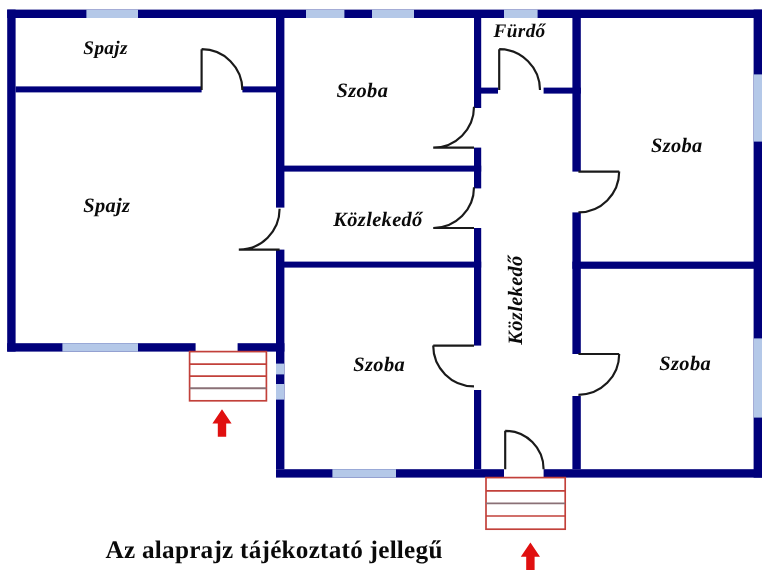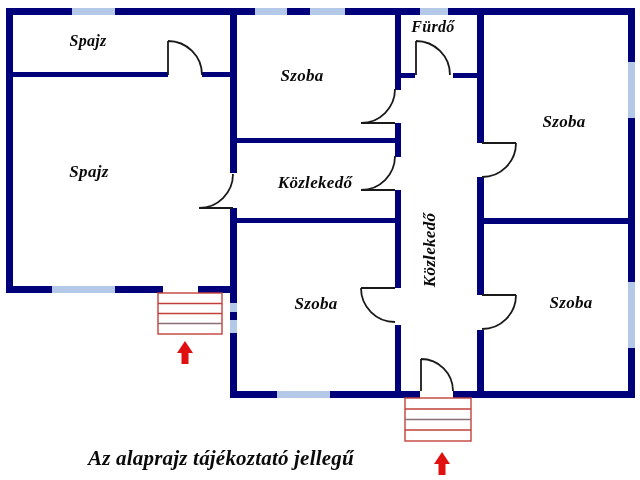--- a/index.html
+++ b/index.html
@@ -11,21 +11,21 @@
   .window{position:absolute;background:var(--c-window,#B4C8E8);}
   .room-label{
     position:absolute;transform:translate(-50%,-50%);
     font-style:italic;font-weight:bold;font-size:17px;
     color:var(--c-label,#0a0a0a);white-space:nowrap;letter-spacing:.3px;
   }
   .room-label.small{font-size:16px;}
   .room-label.rot{transform:translate(-50%,-50%) rotate(-90deg);}
   .caption{
     position:absolute;left:88px;top:446px;
-    font-style:italic;font-weight:bold;font-size:21px;
+    font-weight:bold;font-size:21px;
     color:var(--c-label,#0a0a0a);white-space:nowrap;letter-spacing:.2px;
   }
   svg.overlay{position:absolute;left:0;top:0;pointer-events:none;}
   .door{stroke:var(--c-door,#1a1a1a);stroke-width:1.8;fill:none;}
   .stair{stroke:var(--c-stairs,#C2403A);stroke-width:1.4;fill:none;}
   .stair-muted{stroke:#8a7076;stroke-width:1.6;fill:none;}
   .arrow{fill:var(--c-arrow,#E01010);stroke:none;}
 </style>
 </head>
 <body>

